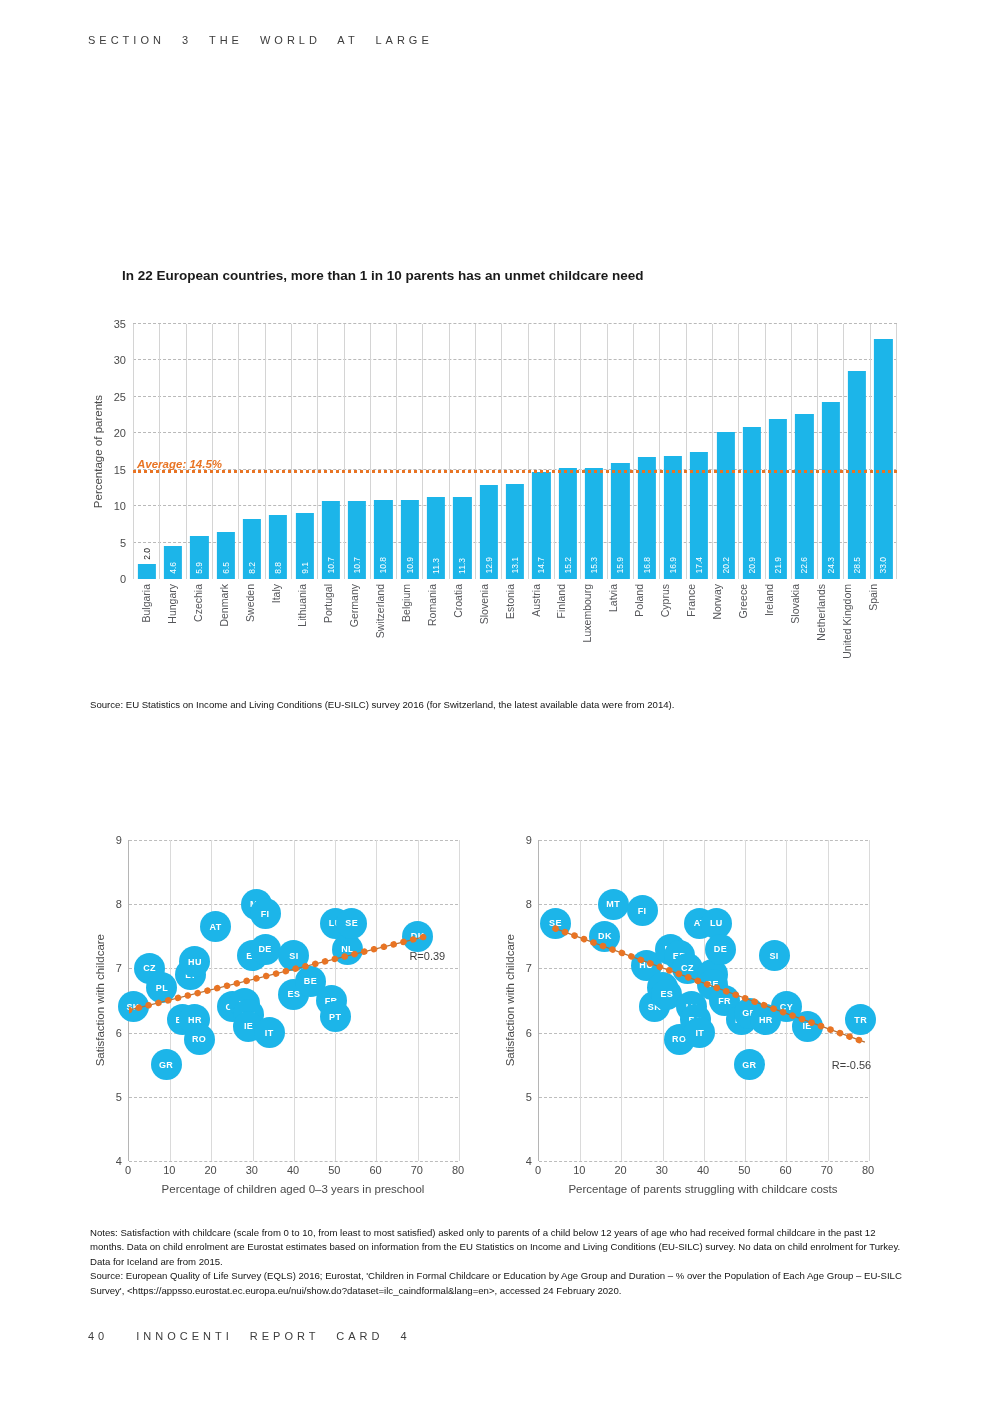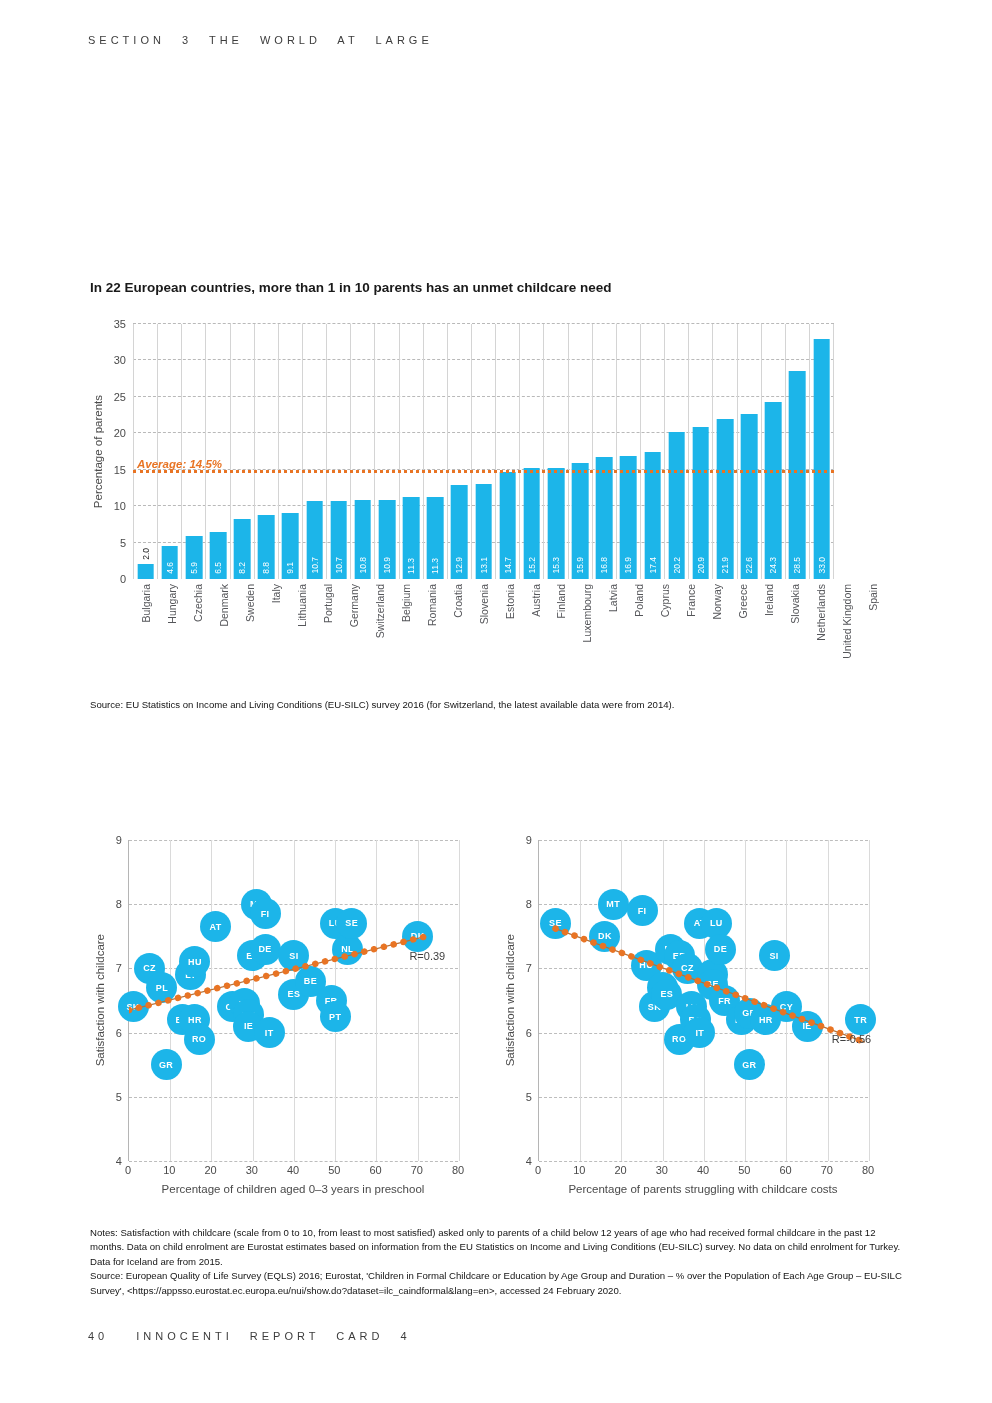--- a/index.html
+++ b/index.html
@@ -12,21 +12,21 @@
   .caption{position:absolute;left:90px;font-size:13.5px;color:#1a1a1a;}
   .notes{position:absolute;left:90px;width:818px;font-size:9.6px;line-height:1.5;color:#141414;}
 
   
   #fig29-chart{position:absolute;top:324px;left:90px;}
   .bc-row{display:flex;}
   .bc-ylab-col{width:16px;height:255px;display:flex;align-items:center;justify-content:center;}
   .rot-label{writing-mode:vertical-rl;transform:rotate(180deg);font-size:11.5px;color:#4a4a4a;white-space:nowrap;}
   .bc-yticks{position:relative;width:27px;height:255px;}
   .bc-ytick{position:absolute;right:7px;transform:translateY(50%);font-size:11px;color:#4a4a4a;}
-  .bc-plot{position:relative;width:701px;height:255px;}
+  .bc-plot{position:relative;width:764px;height:255px;}
   .hgrid{position:absolute;left:0;right:0;border-top:1px dashed #b9b9b9;z-index:0;}
   .bc-cells{position:absolute;left:0;top:0;right:0;bottom:0;display:flex;z-index:1;}
   .bc-cell{flex:1;position:relative;border-right:1px solid #d4d4d4;}
   .bc-cell:first-child{border-left:1px solid #d4d4d4;}
   .bar{position:absolute;bottom:0;left:50%;transform:translateX(-50%);width:72%;background:#1cb5e9;}
   .bar-val{position:absolute;left:50%;bottom:5px;transform:translateX(-50%) rotate(180deg);
            writing-mode:vertical-rl;font-size:8.5px;color:#fff;white-space:nowrap;z-index:2;}
   .bar-val.outside{color:#232323;}
   .avg-line{position:absolute;left:0;right:0;border-top:3px dotted #e87424;z-index:3;}
   .avg-label{position:absolute;left:4px;z-index:3;font-style:italic;font-weight:bold;font-size:11.5px;color:#e87424;white-space:nowrap;}
@@ -55,21 +55,21 @@
   .sc-xtick{position:absolute;top:3px;transform:translateX(-50%);font-size:11px;color:#4a4a4a;}
   .sc-xlabel{margin-left:38px;width:330px;text-align:center;font-size:11.5px;color:#4a4a4a;margin-top:6px;}
 </style>
 </head>
 <body>
 
 <div class="page">
 
   <div class="kicker">SECTION 3 THE WORLD AT LARGE</div>
 
-  <div class="headline" style="top:280px;">In 22 European countries, more than 1 in 10 parents has an unmet childcare need</div>
+  <div class="headline" style="top:268px;margin-left:32px;">In 22 European countries, more than 1 in 10 parents has an unmet childcare need</div>
 
   <div id="fig29-chart">
     <div class="bc-row">
       <div class="bc-ylab-col">
         <span class="rot-label">Percentage of parents</span>
       </div>
       <div class="bc-yticks" id="bc-yticks">
           <div class="bc-ytick" style="bottom: 0%;">0</div>
           <div class="bc-ytick" style="bottom: 14.2857%;">5</div>
           <div class="bc-ytick" style="bottom: 28.5714%;">10</div>
@@ -436,21 +436,21 @@
           <div class="bubble" style="background: rgb(28, 181, 233); left: 210.375px; top: 224.7px;">GR</div>
           <div class="bubble" style="background: rgb(28, 181, 233); left: 226.875px; top: 179.76px;">HR</div>
           <div class="bubble" style="background: rgb(28, 181, 233); left: 235.125px; top: 115.56px;">SI</div>
           <div class="bubble" style="background: rgb(28, 181, 233); left: 247.5px; top: 166.92px;">CY</div>
           <div class="bubble" style="background: rgb(28, 181, 233); left: 268.125px; top: 186.18px;">IE</div>
           <div class="bubble" style="background: rgb(28, 181, 233); left: 321.75px; top: 179.76px;">TR</div>
           <svg width="330" height="321" viewBox="0 0 330 321" class="trend-svg">
             <line x1="16.5" y1="88.59599999999999" x2="325.875" y2="202.23000000000005" stroke="#b5713a" stroke-width="1.3"></line>
             <line x1="16.5" y1="88.59599999999999" x2="325.875" y2="202.23000000000005" stroke="#e87424" stroke-width="6.5" stroke-dasharray="0.1 10" stroke-linecap="round"></line>
           </svg>
-          <div class="r-label" style="left: 292.875px; top: 199px; transform: translateY(-50%);">R=-0.56</div>
+          <div class="r-label" style="left: 292.875px; top: 225px; transform: translateY(-50%);">R=-0.56</div>
         </div>
     </div>
     <div class="sc-xticks" id="sr-xticks">
         <div class="sc-xtick" style="left: 0px;">0</div>
         <div class="sc-xtick" style="left: 41.25px;">10</div>
         <div class="sc-xtick" style="left: 82.5px;">20</div>
         <div class="sc-xtick" style="left: 123.75px;">30</div>
         <div class="sc-xtick" style="left: 165px;">40</div>
         <div class="sc-xtick" style="left: 206.25px;">50</div>
         <div class="sc-xtick" style="left: 247.5px;">60</div>

